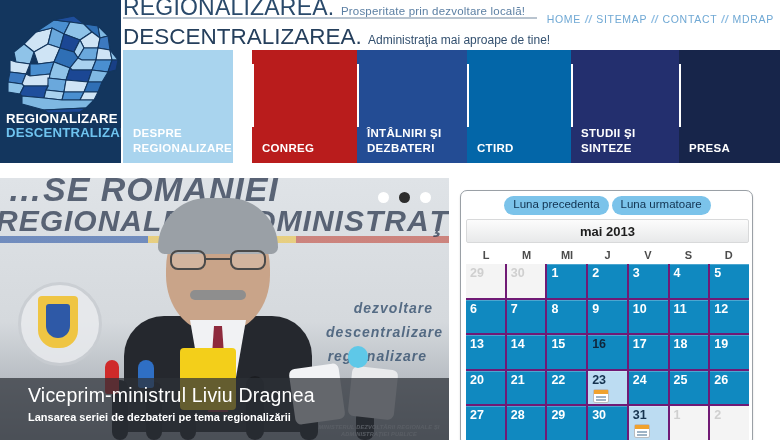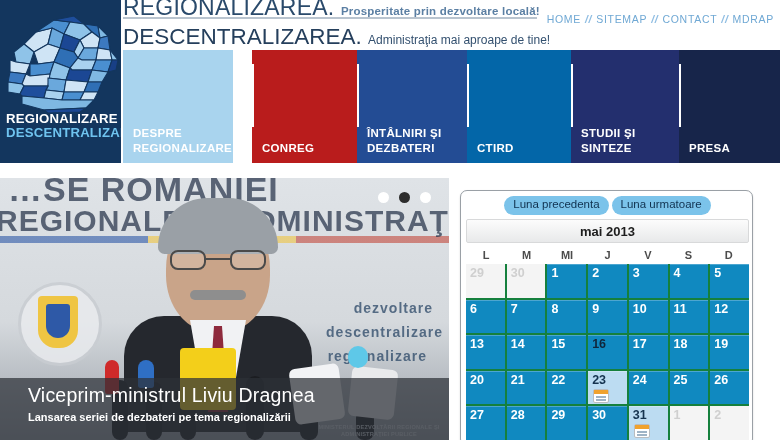--- a/index.html
+++ b/index.html
@@ -28,21 +28,21 @@
   #logo-caption .l1 { color:#ffffff; font-size:13.2px; }
   #logo-caption .l2 { color:#6fc3ef; font-size:13.2px; }
 
   
   #slogans { position:absolute; left:123px; top:0; width:410px; }
   .slogan-line { white-space:nowrap; }
   #slogan1 {
     position:absolute; left:0; top:-6px;
     font-size:23px; color:#2a4a6b; letter-spacing:.2px;
   }
-  #slogan1 .small { font-size:11.5px; color:#5b7fa3; font-weight:bold; }
+  #slogan1 .small { font-size:11.5px; color:#5b7fa3; font-weight:normal; }
   #rule {
     position:absolute; left:0; top:17px; width:414px; height:2px;
     background:#b9c4cf;
   }
   #slogan2 { position:absolute; left:0; top:24px; font-size:22.5px; color:#253f5c; }
   #slogan2 .small { font-size:12px; color:#33506f; }
 
   
   #toplinks {
     position:absolute; right:6px; top:13px;
@@ -65,21 +65,21 @@
   .navitem .tick {
     position:absolute; left:0px; top:14px; width:2px; height:63px; background:#ffffff;
   }
   .navitem:first-child .tick { display:none; }
 
   
   #slider {
     position:absolute; left:0; top:178px; width:449px; height:262px;
     overflow:hidden; background:#b9bfc6;
   }
-  #photo { position:absolute; inset:0; }
+  #photo { position:absolute; inset:0;font-style:italic; }
   .backdrop-txt {
     position:absolute; color:#26334a; font-weight:bold;
     letter-spacing:1px; opacity:.72;
   }
   #bd1 { left:8px; top:-8px; font-size:34px; }
   #bd2 { left:-4px; top:26px; font-size:30px; }
   #bd3 { right:16px; top:122px; font-size:14px; color:#35506e; opacity:.8; }
   #bd4 { right:6px; top:146px; font-size:14px; color:#35506e; opacity:.8; }
   #bd5 { right:22px; top:170px; font-size:14px; color:#35506e; opacity:.8; }
 
@@ -188,21 +188,21 @@
     background:#ffffff;
   }
   .dow {
     display:flex; align-items:center; justify-content:center;
     font-size:11px; color:#4c4c4c; font-weight:bold;
   }
 
   #cal-grid {
     position:absolute; left:5px; top:73px; width:283px; height:176px;
     display:grid; grid-template-columns:repeat(7,1fr); grid-template-rows:repeat(5,1fr);
-    gap:2px; background:#15803d;
+    gap:2px; background:#701a75;
   }
   .cell {
     position:relative; background:#1089c0; cursor:pointer;
     box-shadow:inset 0 1px 0 rgba(255,255,255,.25);
   }
   .cell .num {
     position:absolute; left:4px; top:2px; font-size:12.5px;
     font-weight:bold; color:#ffffff;
   }
   .cell.other { background:#f4f4f4; box-shadow:none; cursor:default; }

